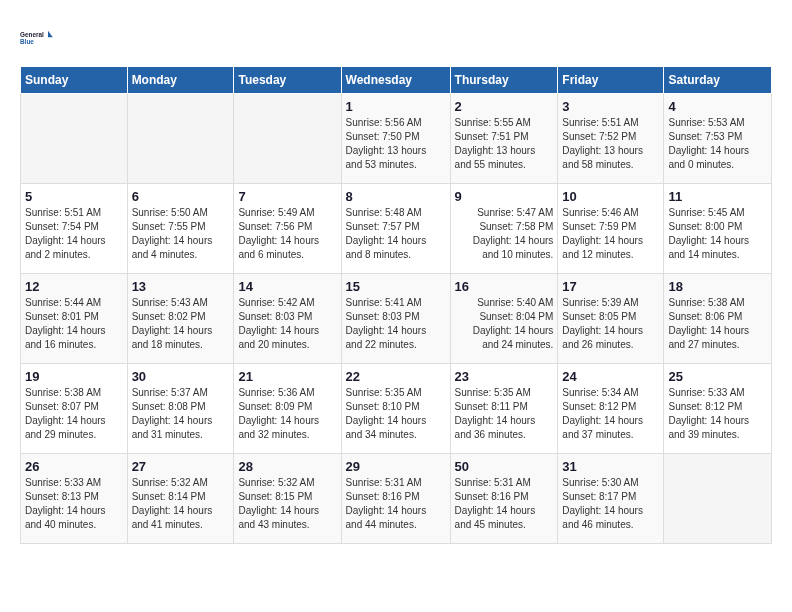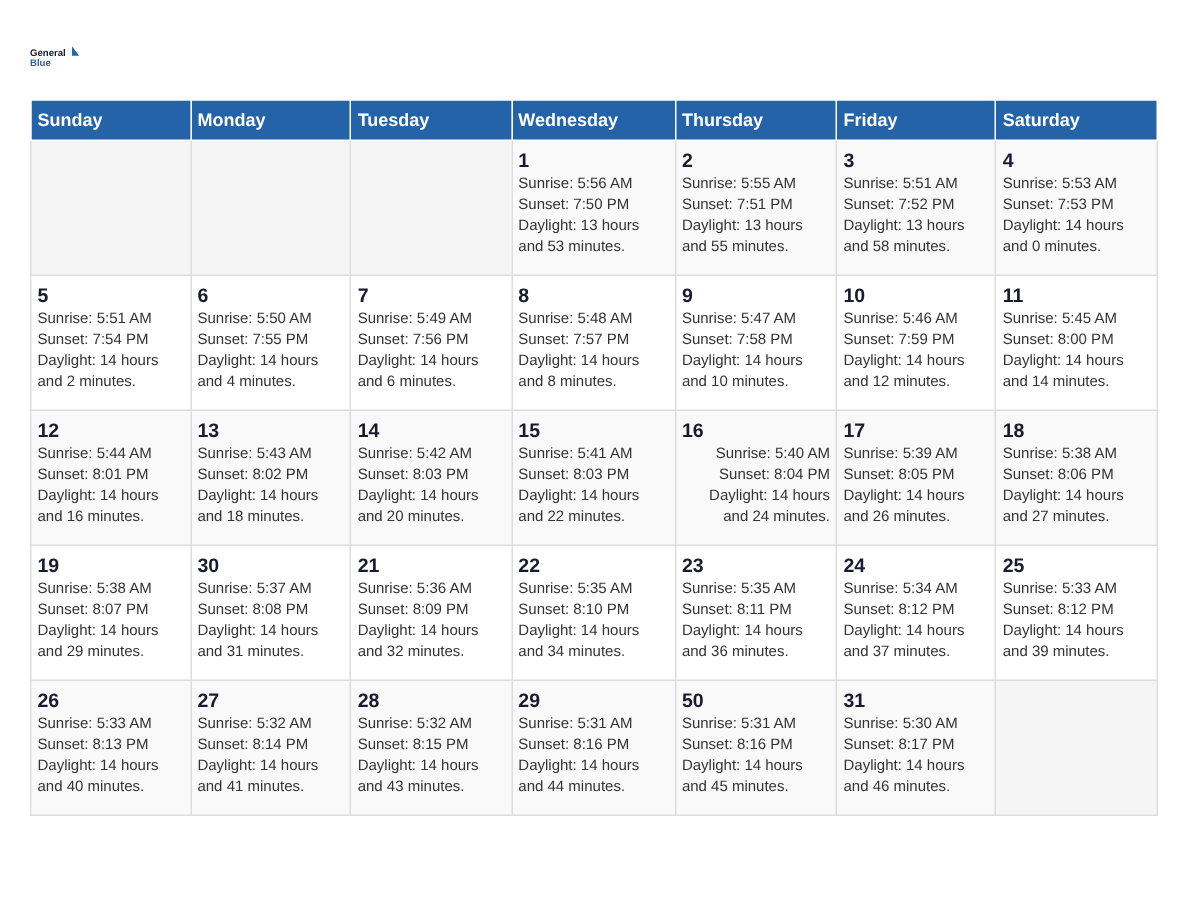--- a/index.html
+++ b/index.html
@@ -172,21 +172,21 @@
         </td>
         <td>
           <span class="day-num">8</span>
           <div class="day-info" style="white-space: pre-line;">Sunrise: 5:48 AM
 Sunset: 7:57 PM
 Daylight: 14 hours
 and 8 minutes.</div>
         </td>
         <td>
           <span class="day-num">9</span>
-          <div class="day-info" style="white-space: pre-line;">Sunrise: 5:47 AM
+          <div class="day-info" style="white-space: pre-line; text-align: right;">Sunrise: 5:47 AM
 Sunset: 7:58 PM
 Daylight: 14 hours
 and 10 minutes.</div>
         </td>
         <td>
           <span class="day-num">10</span>
           <div class="day-info" style="white-space: pre-line;">Sunrise: 5:46 AM
 Sunset: 7:59 PM
 Daylight: 14 hours
 and 12 minutes.</div>

